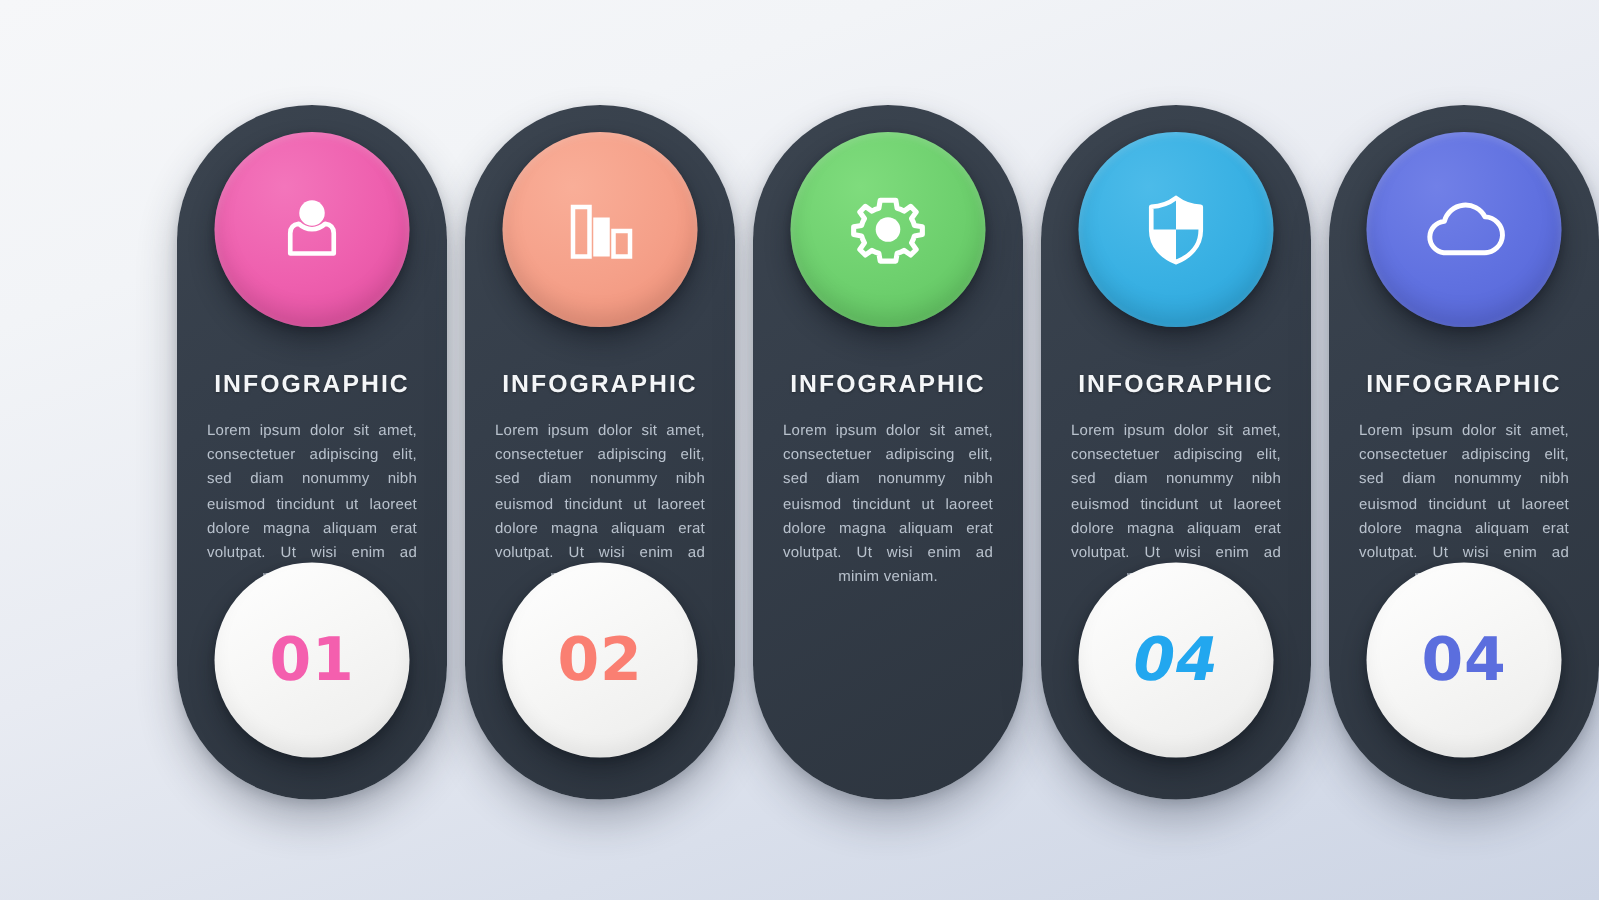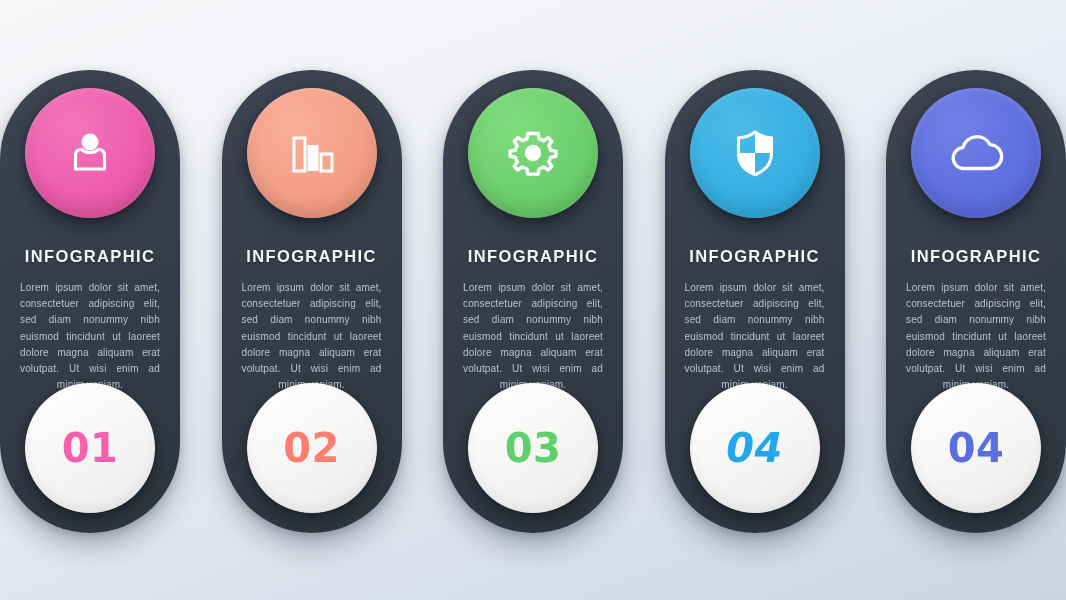--- a/index.html
+++ b/index.html
@@ -18,23 +18,23 @@
         #e8ebf2 48%,
         #d9dfeb 74%,
         #ccd4e4 100%);
     position:relative;
   }
 
   #board {
     position:absolute;
     inset:0;
     display:flex;
-    justify-content:space-between;
+    justify-content:flex-end;
     align-items:flex-start;
-    gap:20px;
+    gap:12px;
     padding-top:70px;
   }
 
   
   .panel {
     position:relative;
     width:180px;
     height:463px;
     border-radius:90px;
     background: linear-gradient(140deg, #3a434f 0%, #343d49 35%, #2e3views 60%, #2b333d 100%);
@@ -87,21 +87,21 @@
     text-align:justify;
     text-align-last:center;
     letter-spacing:0.15px;
   }
 
   
   .num-disc {
     position:absolute;
     left:50%;
     transform:translateX(-50%);
-    bottom:20px;
+    bottom:28px;
     width:130px;
     height:130px;
     border-radius:50%;
     background: linear-gradient(150deg, #ffffff 0%, #f7f7f6 45%, #ececeb 100%);
     display:flex;
     align-items:center;
     justify-content:center;
     box-shadow:
       0 9px 16px rgba(12,18,26,0.40),
       0 2px 5px rgba(12,18,26,0.26),
@@ -150,23 +150,20 @@
       <div class="icon-disc" style="background: radial-gradient(circle at 36% 28%, rgb(127, 220, 125) 0%, rgb(110, 208, 110) 52%, rgb(95, 195, 95) 100%);">
         <svg width="58" height="58" viewBox="0 0 58 58">
         <g fill="none" stroke="#ffffff" stroke-width="3.4" stroke-linejoin="round">
           <path d="M29 9.5 l5.2 0 0.9 5.3 a15.4 15.4 0 0 1 4.6 1.9 l4.4 -3.1 3.7 3.7 -3.1 4.4 a15.4 15.4 0 0 1 1.9 4.6 l5.3 0.9 0 5.2 -5.3 0.9 a15.4 15.4 0 0 1 -1.9 4.6 l3.1 4.4 -3.7 3.7 -4.4 -3.1 a15.4 15.4 0 0 1 -4.6 1.9 l-0.9 5.3 -5.2 0 -5.2 0 -0.9 -5.3 a15.4 15.4 0 0 1 -4.6 -1.9 l-4.4 3.1 -3.7 -3.7 3.1 -4.4 a15.4 15.4 0 0 1 -1.9 -4.6 l-5.3 -0.9 0 -5.2 5.3 -0.9 a15.4 15.4 0 0 1 1.9 -4.6 l-3.1 -4.4 3.7 -3.7 4.4 3.1 a15.4 15.4 0 0 1 4.6 -1.9 l0.9 -5.3 z"></path>
         </g>
         <circle cx="29" cy="29" r="8.2" fill="#ffffff"></circle>
       </svg>
       </div>
       <div class="panel-title">INFOGRAPHIC</div>
       <p class="panel-body">Lorem ipsum dolor sit amet, consectetuer adipiscing elit, sed diam nonummy nibh euismod tincidunt ut laoreet dolore magna aliquam erat volutpat. Ut wisi enim ad minim veniam.</p>
-      <div class="num-disc">
-        <span class="num-text" style="color: rgb(95, 208, 107);">03</span>
-      </div>
     </div>
     <div class="panel">
       <div class="icon-disc" style="background: radial-gradient(circle at 36% 28%, rgb(76, 187, 233) 0%, rgb(56, 176, 227) 52%, rgb(42, 163, 217) 100%);">
         <svg width="56" height="56" viewBox="0 0 56 56">
         <defs>
           <clipPath id="shClip">
             <path d="M28 7 C22.5 11.2 16.5 12.6 11.5 12.8 L11.5 28.5 C11.5 39.4 19.2 46.2 28 49.8 C36.8 46.2 44.5 39.4 44.5 28.5 L44.5 12.8 C39.5 12.6 33.5 11.2 28 7 Z"></path>
           </clipPath>
         </defs>
         <g clip-path="url(#shClip)">

